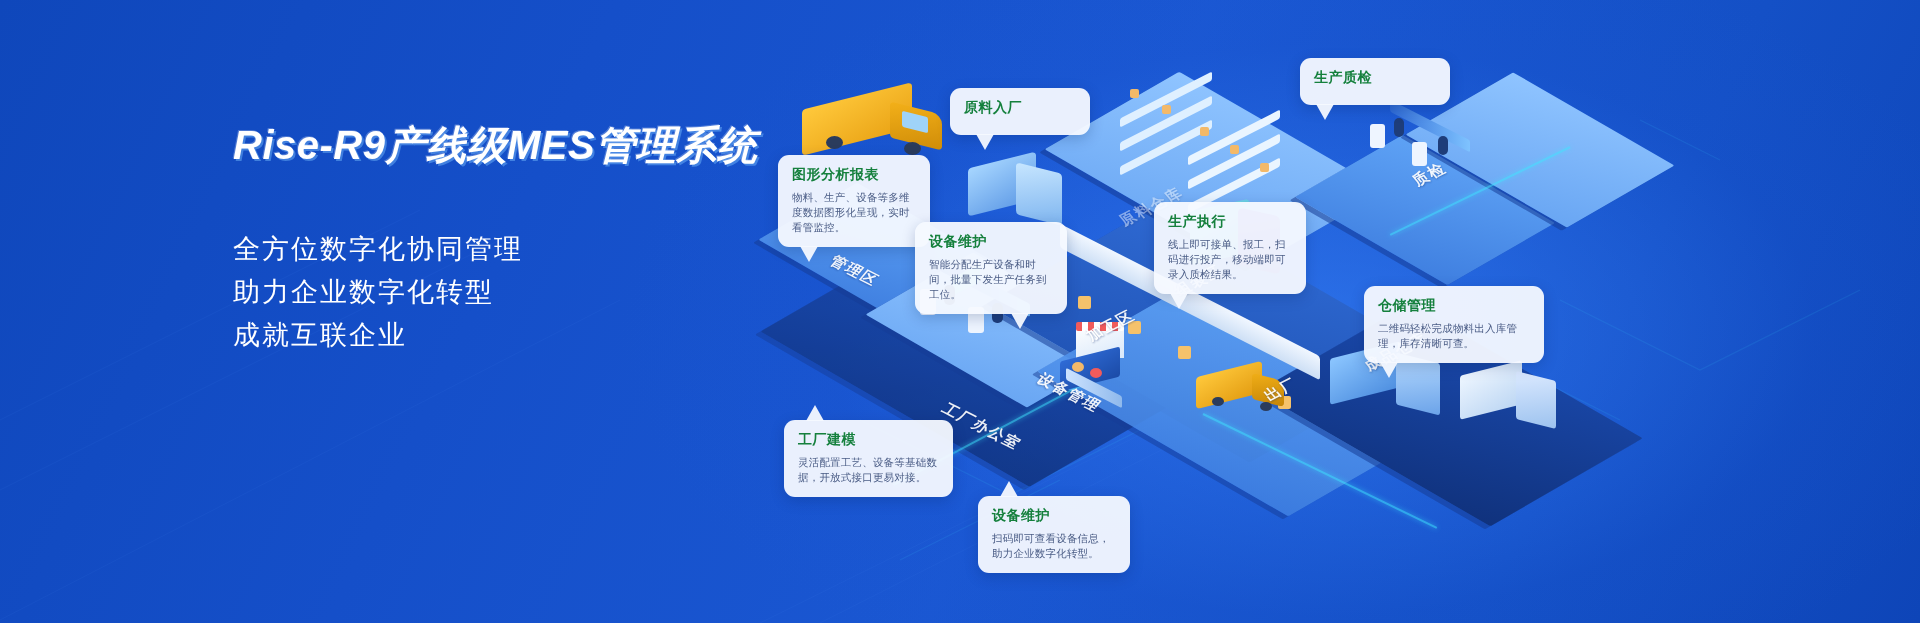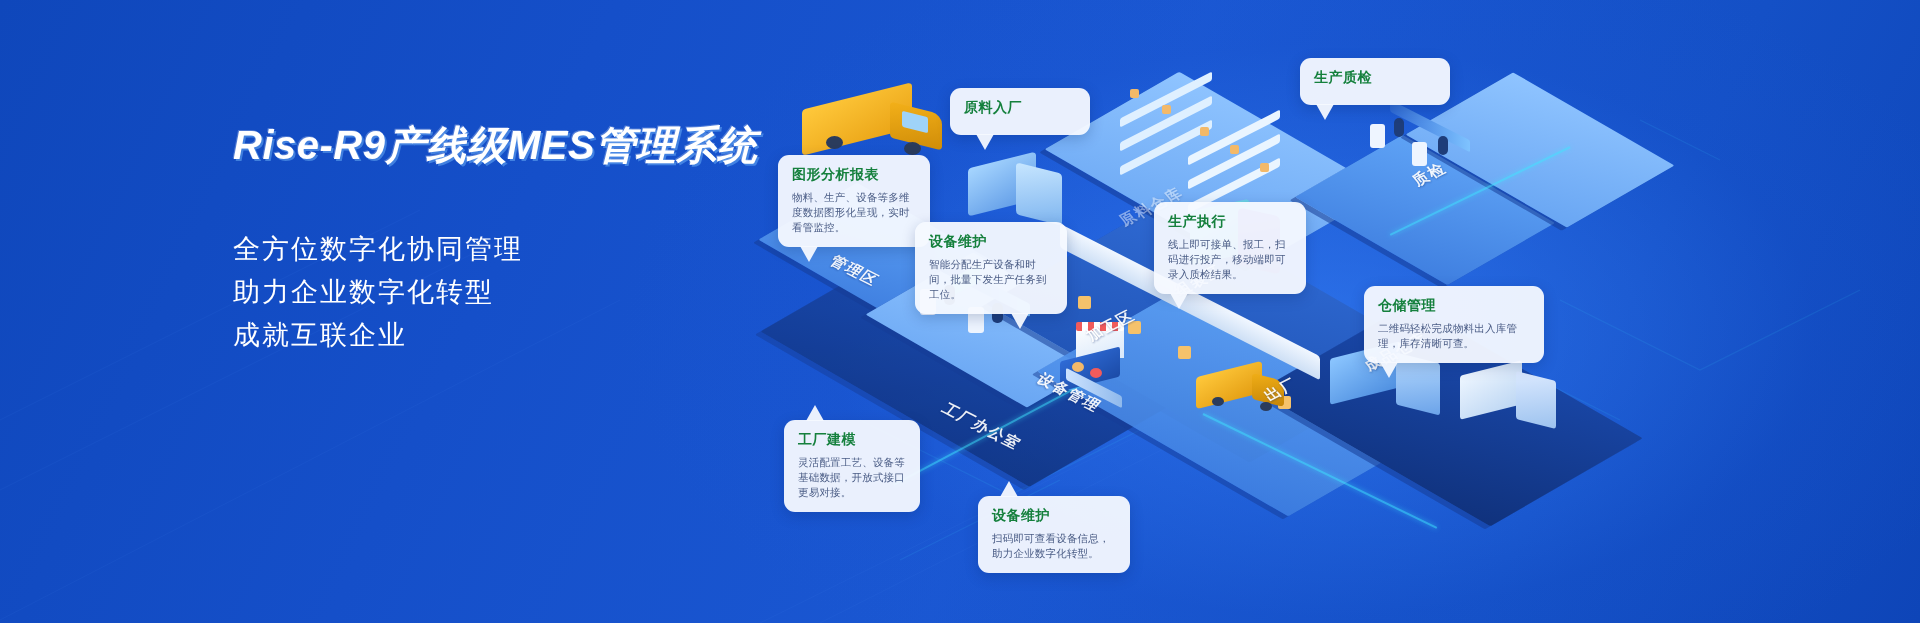--- a/index.html
+++ b/index.html
@@ -285,21 +285,21 @@
       <div class="c-body">线上即可接单、报工，扫码进行投产，移动端即可录入质检结果。</div>
       <div class="tail" style="left:16px; bottom:-15px;"></div>
     </div>
 
     <div class="callout" style="left:604px; top:286px; width:180px;">
       <div class="c-title">仓储管理</div>
       <div class="c-body">二维码轻松完成物料出入库管理，库存清晰可查。</div>
       <div class="tail" style="left:16px; bottom:-15px;"></div>
     </div>
 
-    <div class="callout" style="left:24px; top:420px; width:136px;">
+    <div class="callout" style="left:24px; top:420px; width:169px;">
       <div class="c-title">工厂建模</div>
       <div class="c-body">灵活配置工艺、设备等基础数据，开放式接口更易对接。</div>
       <div class="tail up" style="left:22px; top:-15px;"></div>
     </div>
 
     <div class="callout" style="left:218px; top:496px; width:152px;">
       <div class="c-title">设备维护</div>
       <div class="c-body">扫码即可查看设备信息，助力企业数字化转型。</div>
       <div class="tail up" style="left:22px; top:-15px;"></div>
     </div>

